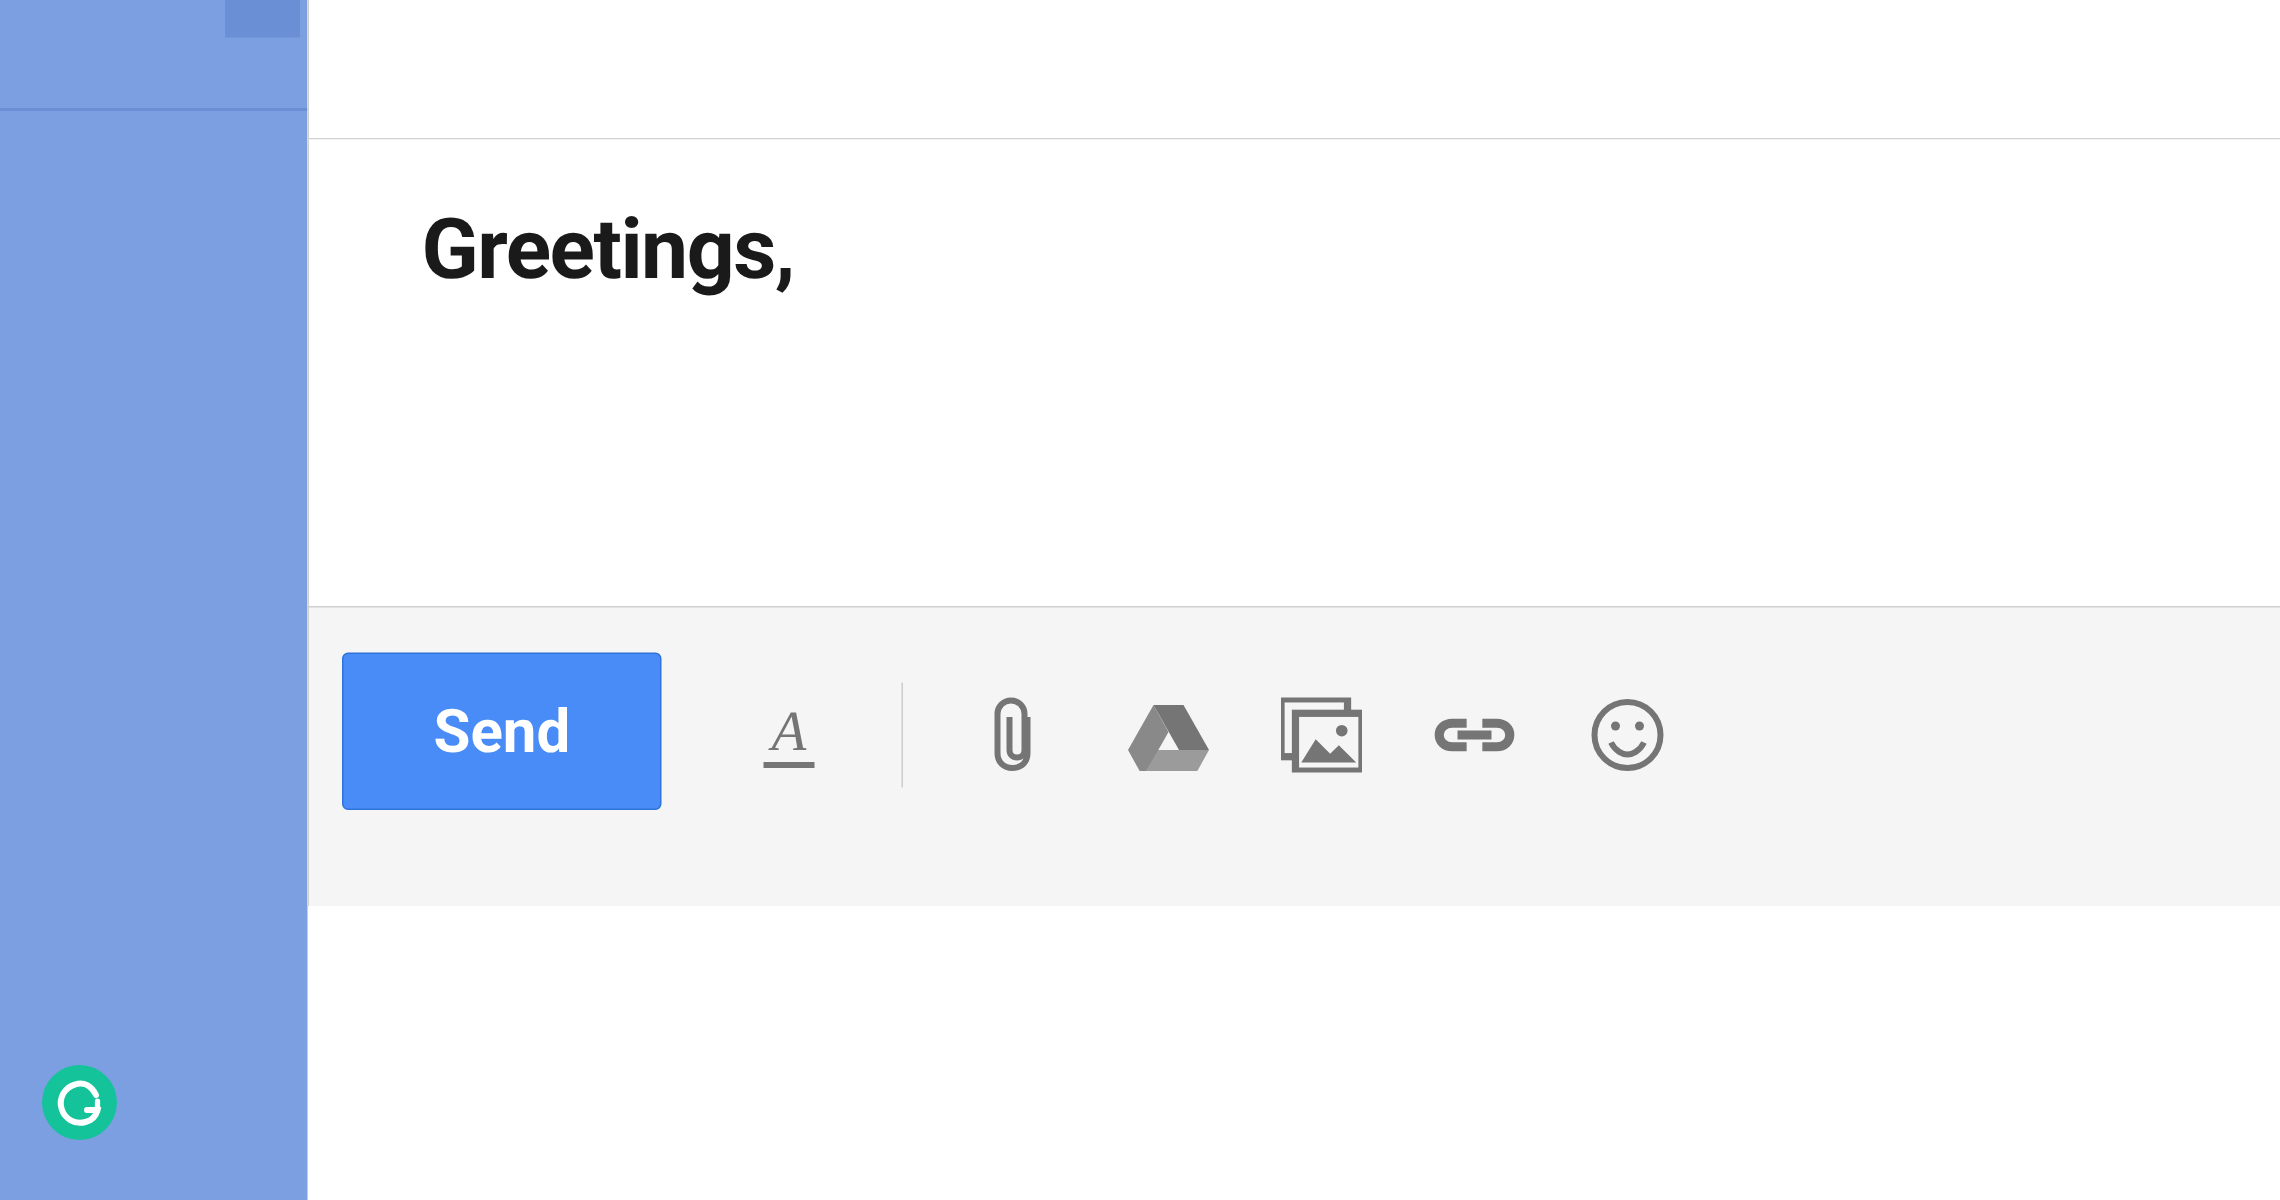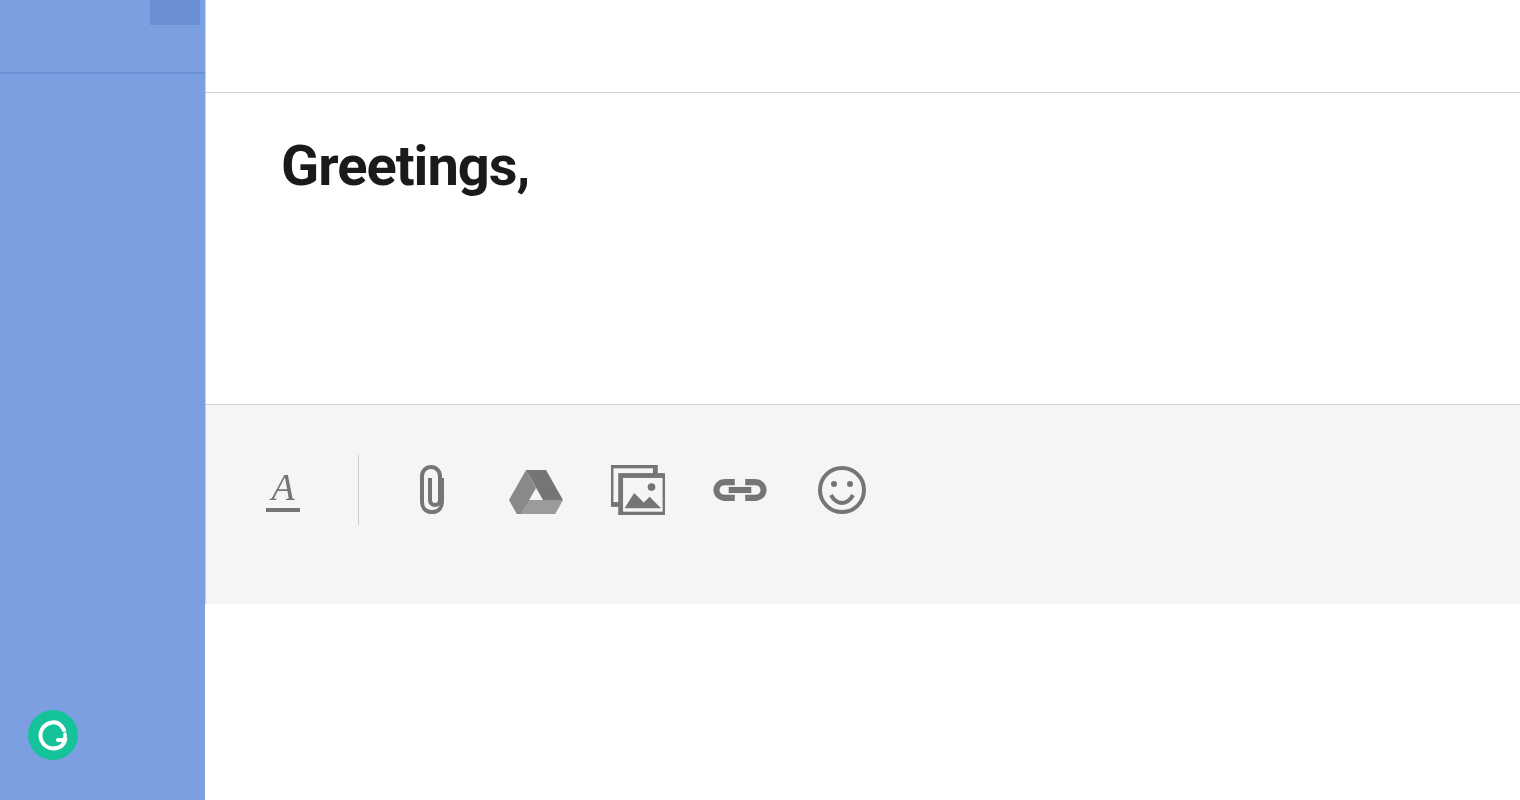--- a/index.html
+++ b/index.html
@@ -141,20 +141,21 @@
 </div>
 
 <div class="compose-area">
   <div class="top-bar"></div>
 
   <div class="body-area">
     <div class="body-text">Greetings,</div>
   </div>
 
   <div class="toolbar">
+    <button class="send-button">Send</button>
 
     <div class="toolbar-icons">
       <div class="icon-wrapper">
         <svg width="42" height="48" viewBox="0 0 42 48">
           <text x="21" y="34" font-family="Georgia, serif" font-size="38" font-style="italic" fill="#757575" text-anchor="middle">A</text>
           <rect x="4" y="42" width="34" height="4" fill="#757575"></rect>
         </svg>
       </div>
 
       <div class="divider"></div>

